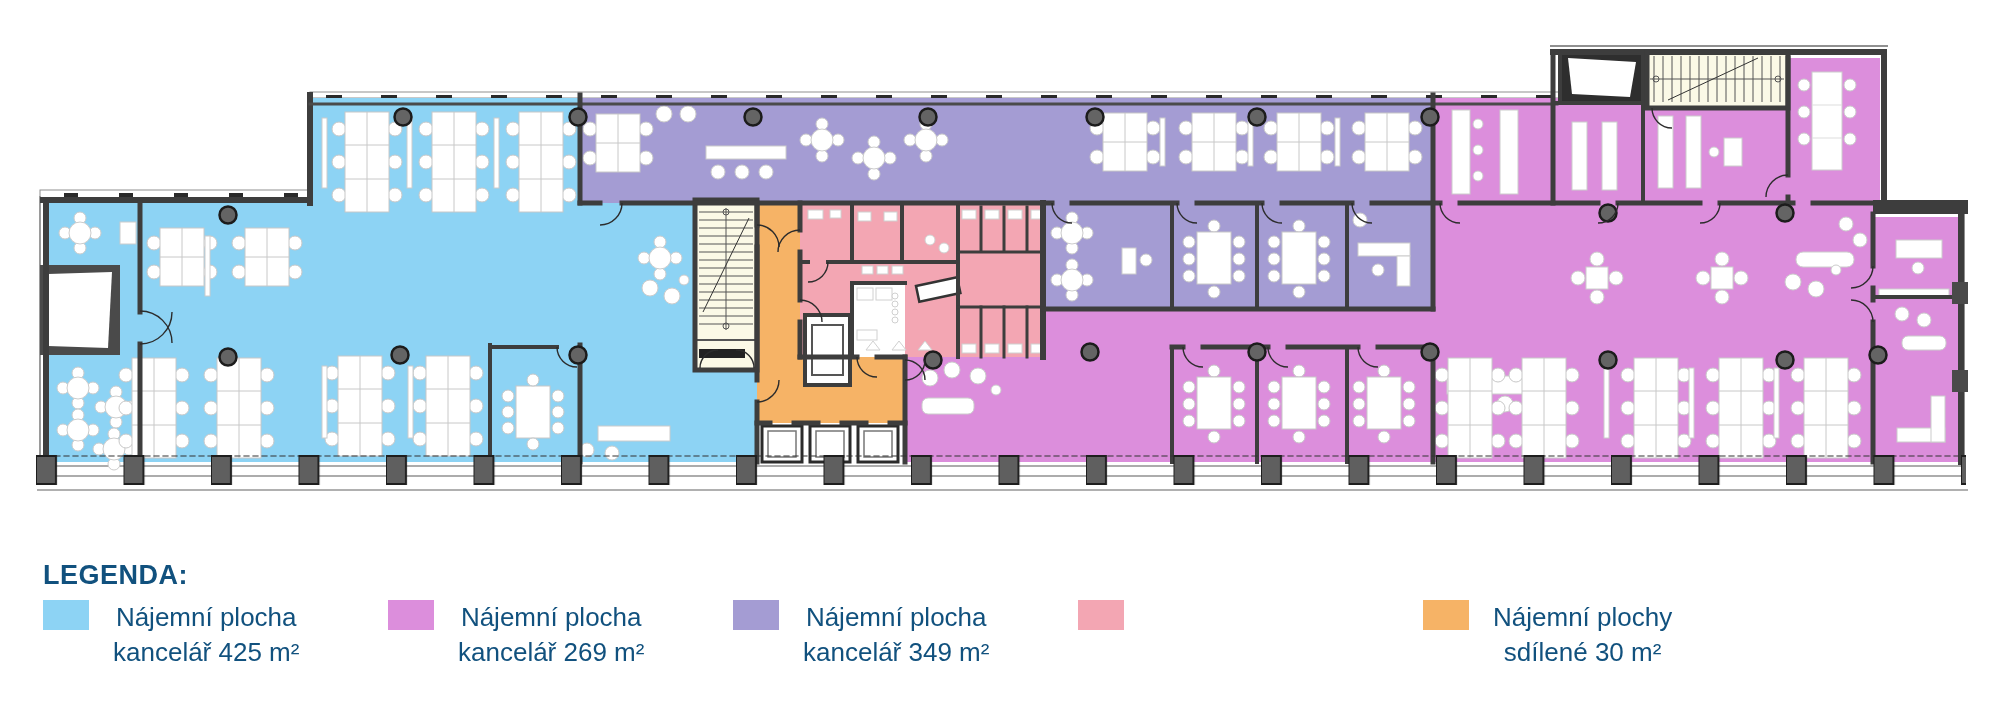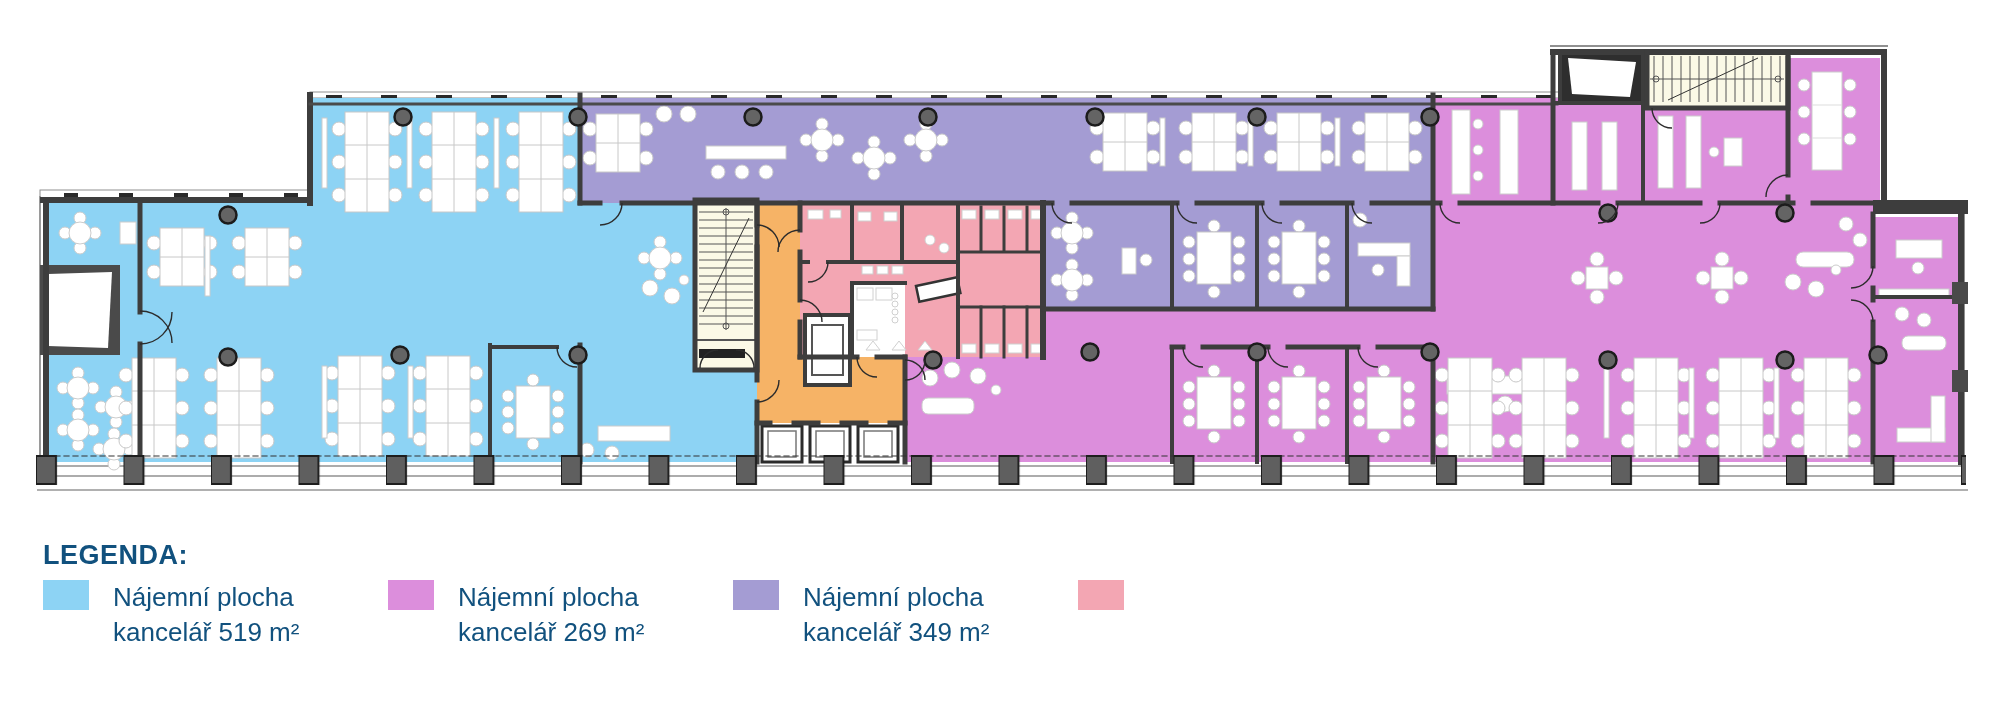--- a/index.html
+++ b/index.html
@@ -1,19 +1,19 @@
 <!DOCTYPE html>
 <html><head>
 <meta charset="utf-8">
 <style>
   html,body{margin:0;padding:0;}
   body{width:2000px;height:713px;background:#ffffff;position:relative;overflow:hidden;
        font-family:"Liberation Sans", sans-serif;}
   #plan-wrap{position:absolute;left:0;top:0;width:2000px;height:540px;}
-  #legend{position:absolute;left:0;top:532px;width:2000px;height:150px;}
+  #legend{position:absolute;left:0;top:552px;width:2000px;height:150px;text-align:center;}
   .legend-title{position:absolute;left:43px;top:8px;font-size:27px;font-weight:bold;letter-spacing:.5px;}
   .legend-item{position:absolute;top:48px;display:flex;align-items:flex-start;}
   .swatch{width:46px;height:30px;margin-right:24px;flex:0 0 auto;}
   .legend-lines{font-size:26px;line-height:35px;white-space:nowrap;}
   svg{display:block;}
 </style>
 </head>
 <body>
 
 <div id="plan-wrap">
@@ -443,21 +443,21 @@
 </svg>
 </div>
 
 <div id="legend" style="color: rgb(17, 81, 126);">
   <div class="legend-title">LEGENDA:</div>
 
   <div class="legend-item" style="left:43px">
     <div class="swatch" style="background: rgb(141, 211, 244);"></div>
     <div class="legend-lines">
       <div>Nájemní plocha</div>
-      <div>kancelář 519 m²</div>
+      <div>kancelář 425 m²</div>
     </div>
   </div>
 
   <div class="legend-item" style="left:388px">
     <div class="swatch" style="background: rgb(220, 142, 220);"></div>
     <div class="legend-lines">
       <div>Nájemní plocha</div>
       <div>kancelář 269 m²</div>
     </div>
   </div>
@@ -467,14 +467,21 @@
     <div class="legend-lines">
       <div>Nájemní plocha</div>
       <div>kancelář 349 m²</div>
     </div>
   </div>
 
   <div class="legend-item" style="left:1078px">
     <div class="swatch" style="background: rgb(243, 166, 179);"></div>
   </div>
 
+  <div class="legend-item" style="left:1423px">
+    <div class="swatch" style="background: rgb(246, 179, 102);"></div>
+    <div class="legend-lines">
+      <div>Nájemní plochy</div>
+      <div>sdílené 30 m²</div>
+    </div>
+  </div>
 
 </div>
 
 </body></html>

